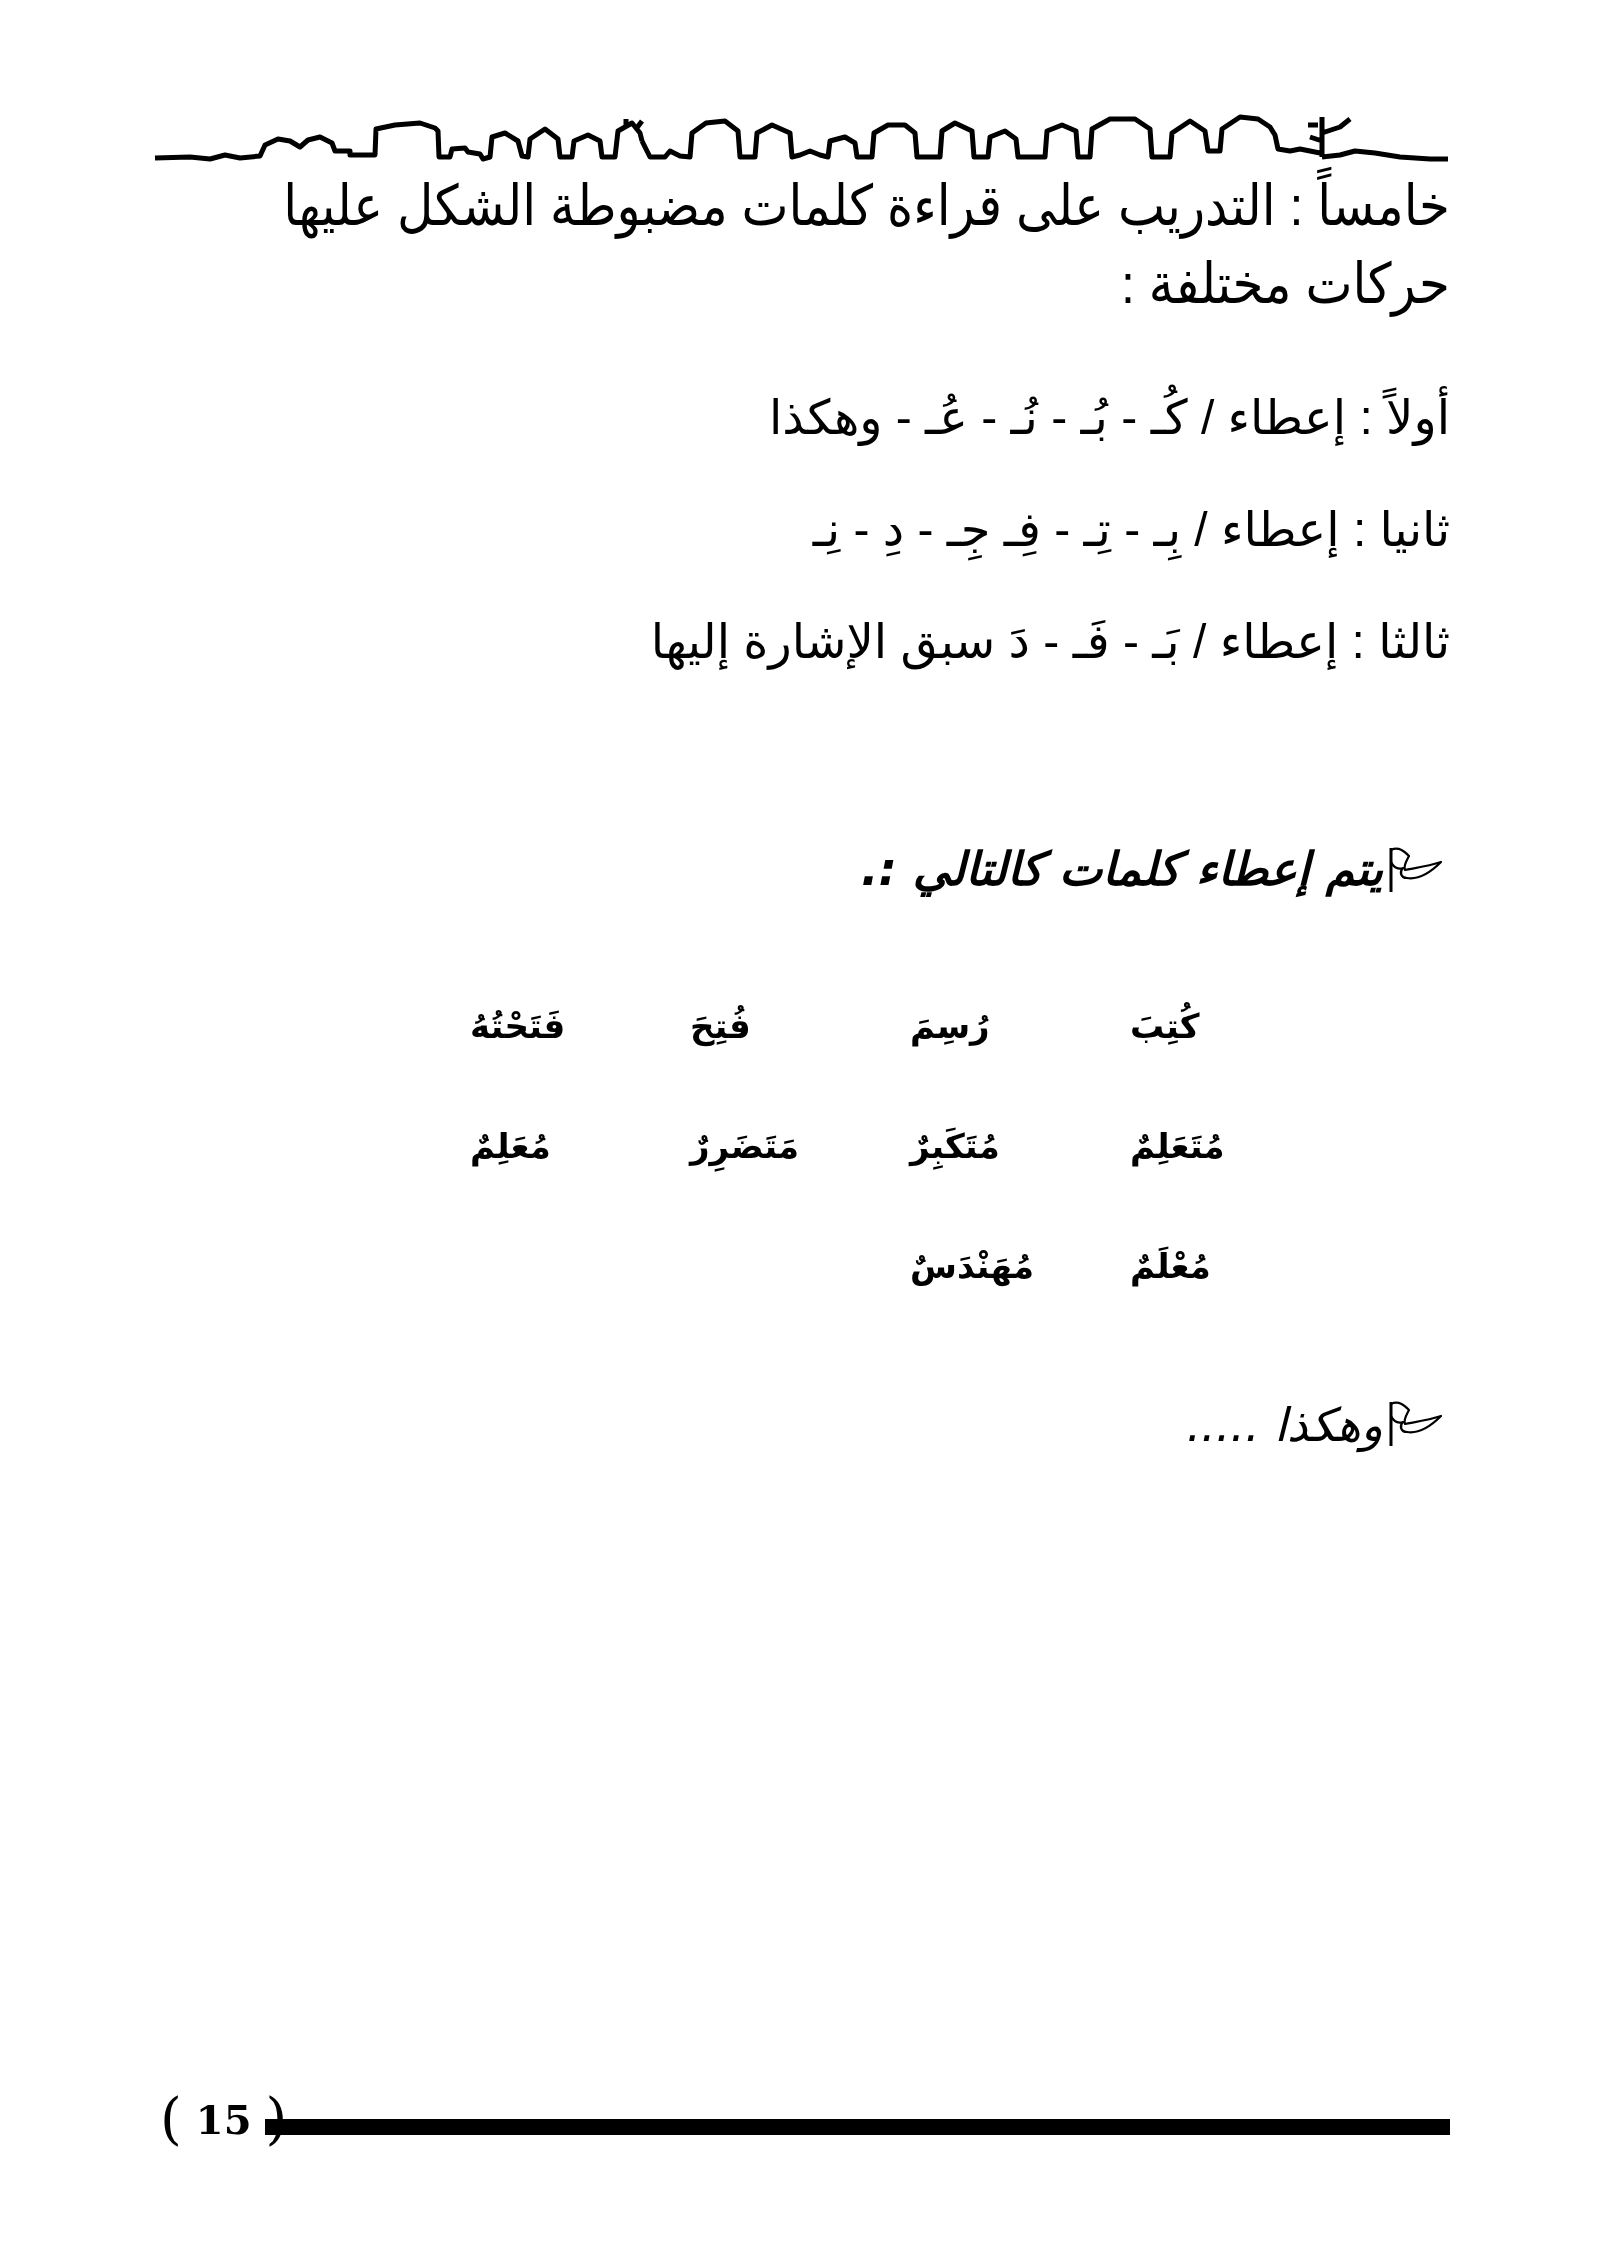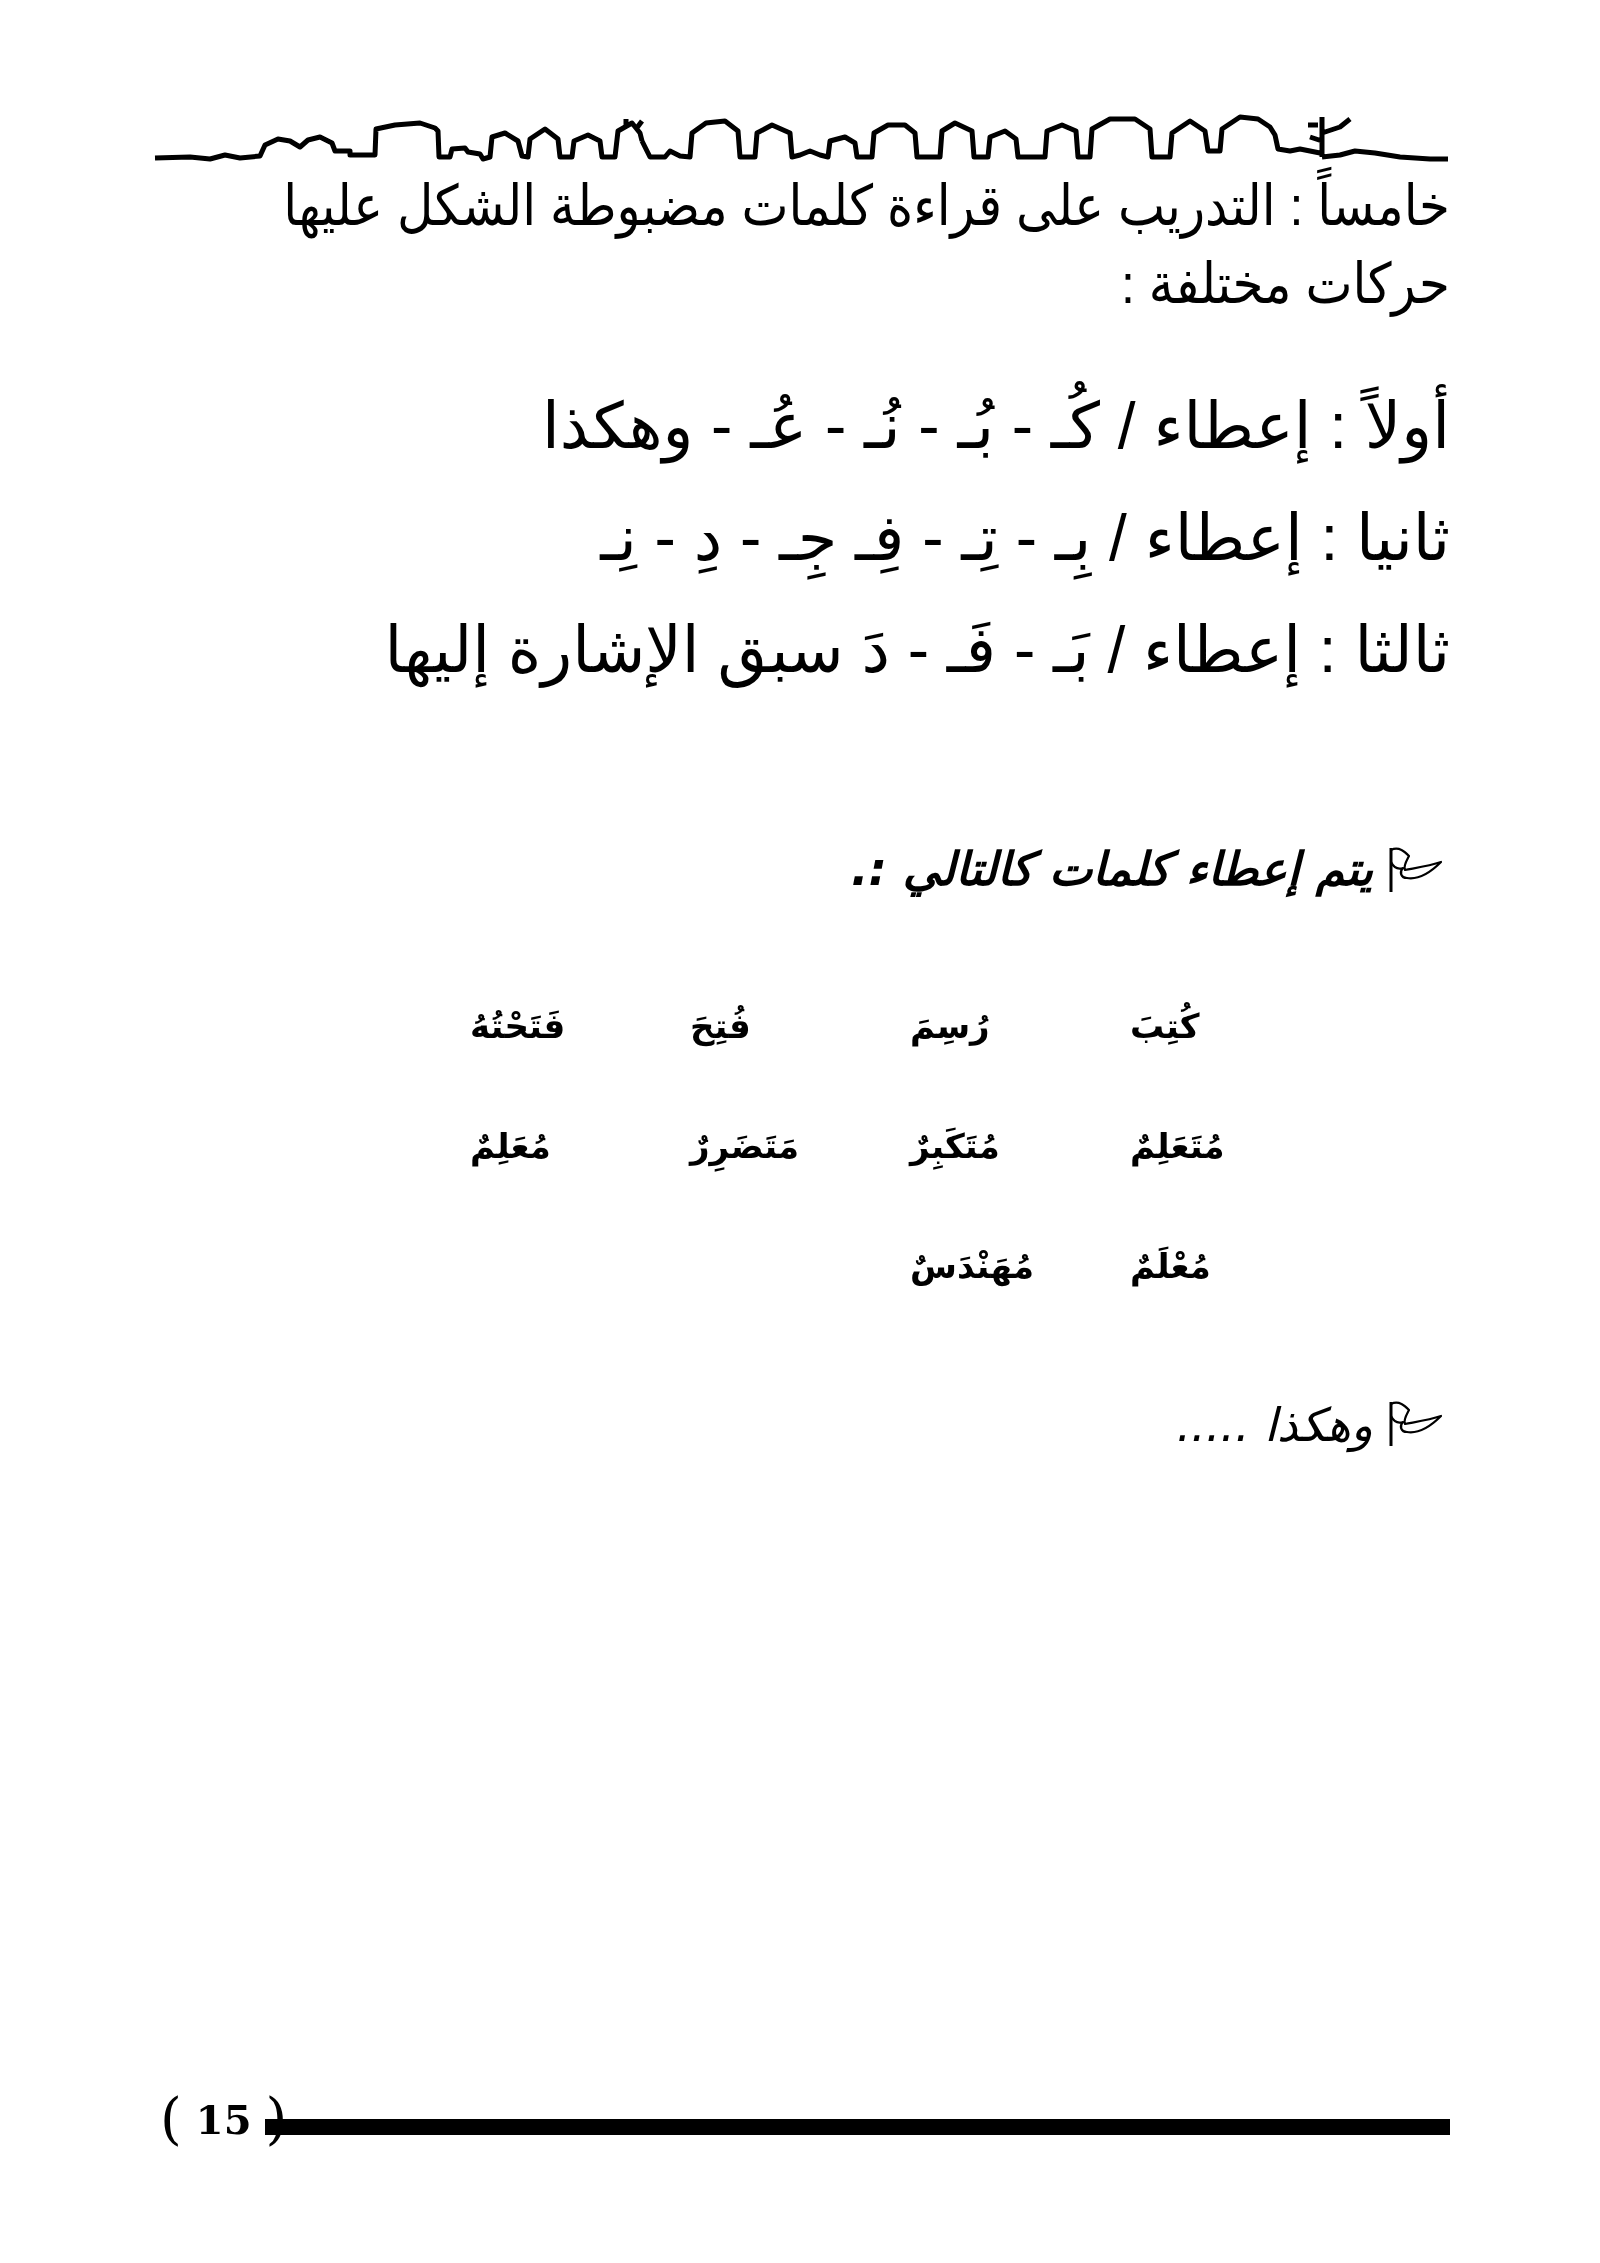--- a/index.html
+++ b/index.html
@@ -38,34 +38,34 @@
     }
     .heading-line {
       font-size: 50px;
       font-weight: normal;
       transform: scaleY(1.12);
       transform-origin: right top;
     }
     .heading-1 { top: 162px; }
     .heading-2 { top: 240px; }
     .item-line {
-      font-size: 64px;
+      font-size: 48px;
     }
     .item-1 { top: 378px; }
     .item-2 { top: 490px; }
     .item-3 { top: 602px; }
 
     .note-line {
       position: absolute;
       right: 155px;
       direction: rtl;
       white-space: nowrap;
       display: flex;
       align-items: center;
-      gap: 12px;
+      gap: 2px;
     }
     .note-1 { top: 828px; }
     .note-2 { top: 1382px; align-items: flex-end; }
     .flag-icon {
       width: 60px;
       height: 50px;
       flex: 0 0 auto;
     }
     .note-text {
       font-family: "DejaVu Sans", sans-serif;

